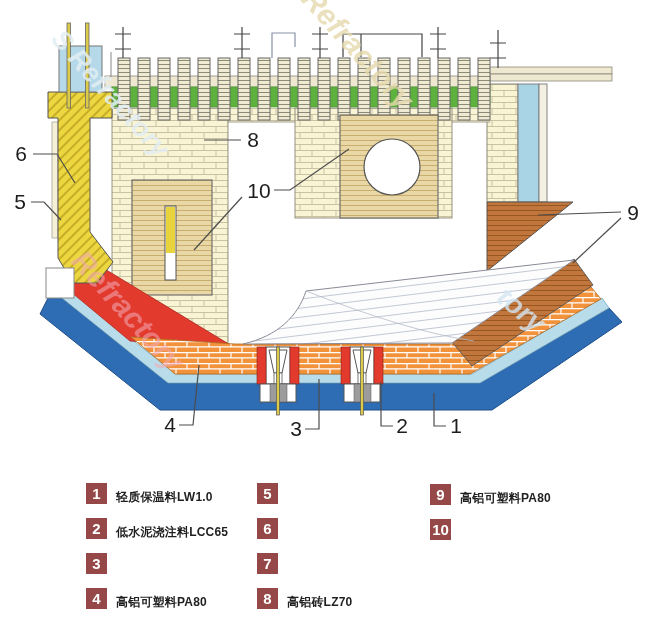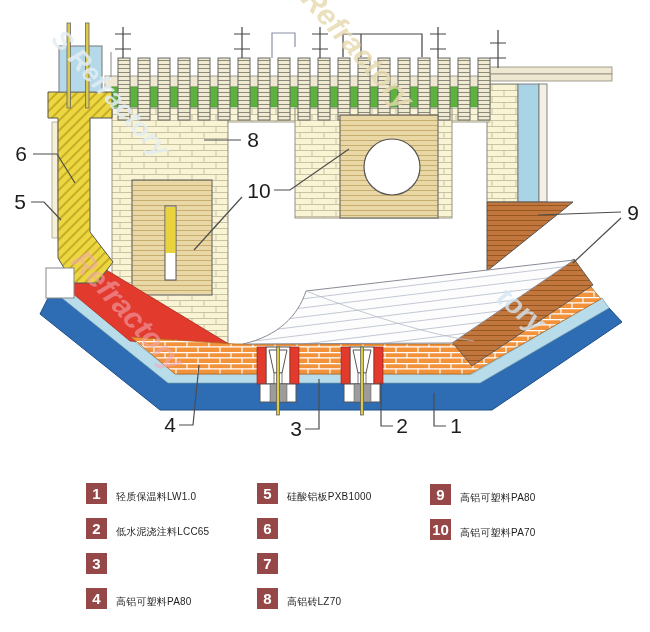--- a/index.html
+++ b/index.html
@@ -9,21 +9,21 @@
   }
   #stage{position:absolute;left:0;top:0;width:650px;height:632px;}
   svg text.callout{font-size:21px;fill:#1c1c1c;font-family:"Liberation Sans",sans-serif;}
   svg text.wm{font-weight:bold;font-style:italic;pointer-events:none;}
   .legend-item{position:absolute;display:flex;align-items:center;height:22px;}
   .badge{
     min-width:21px;height:21px;background:#964848;color:#ffffff;
     display:flex;align-items:center;justify-content:center;
     font-size:15px;font-weight:bold;padding:0 2px;box-sizing:border-box;
   }
-  .lg-text{margin-left:9px;font-size:10px;font-weight:normal;color:#1f1f1f;white-space:nowrap;letter-spacing:0.2px;margin-top:8px;}
+  .lg-text{margin-left:9px;font-size:12px;font-weight:bold;color:#1f1f1f;white-space:nowrap;letter-spacing:0.2px;margin-top:8px;}
 </style>
 </head>
 <body>
 
 <div id="stage">
 
   <svg width="650" height="455" viewBox="0 0 650 455">
     <defs>
       <pattern id="brickC" width="24" height="12" patternUnits="userSpaceOnUse">
         <rect width="24" height="12" fill="#f9f4d4"></rect>
@@ -203,35 +203,33 @@
     </div>
     <div class="legend-item" style="left:86px;top:552px">
       <span class="badge">3</span>
     </div>
     <div class="legend-item" style="left:86px;top:587px">
       <span class="badge">4</span>
       <span class="lg-text">高铝可塑料PA80</span>
     </div>
     <div class="legend-item" style="left:257px;top:482px">
       <span class="badge">5</span>
-      <span class="lg-text">硅酸铝板PXB1000</span>
     </div>
     <div class="legend-item" style="left:257px;top:517px">
       <span class="badge">6</span>
     </div>
     <div class="legend-item" style="left:257px;top:552px">
       <span class="badge">7</span>
     </div>
     <div class="legend-item" style="left:257px;top:587px">
       <span class="badge">8</span>
       <span class="lg-text">高铝砖LZ70</span>
     </div>
     <div class="legend-item" style="left:430px;top:483px">
       <span class="badge">9</span>
       <span class="lg-text">高铝可塑料PA80</span>
     </div>
     <div class="legend-item" style="left:430px;top:518px">
       <span class="badge">10</span>
-      <span class="lg-text">高铝可塑料PA70</span>
     </div>
   </div>
 
 </div>
 
 </body></html>

